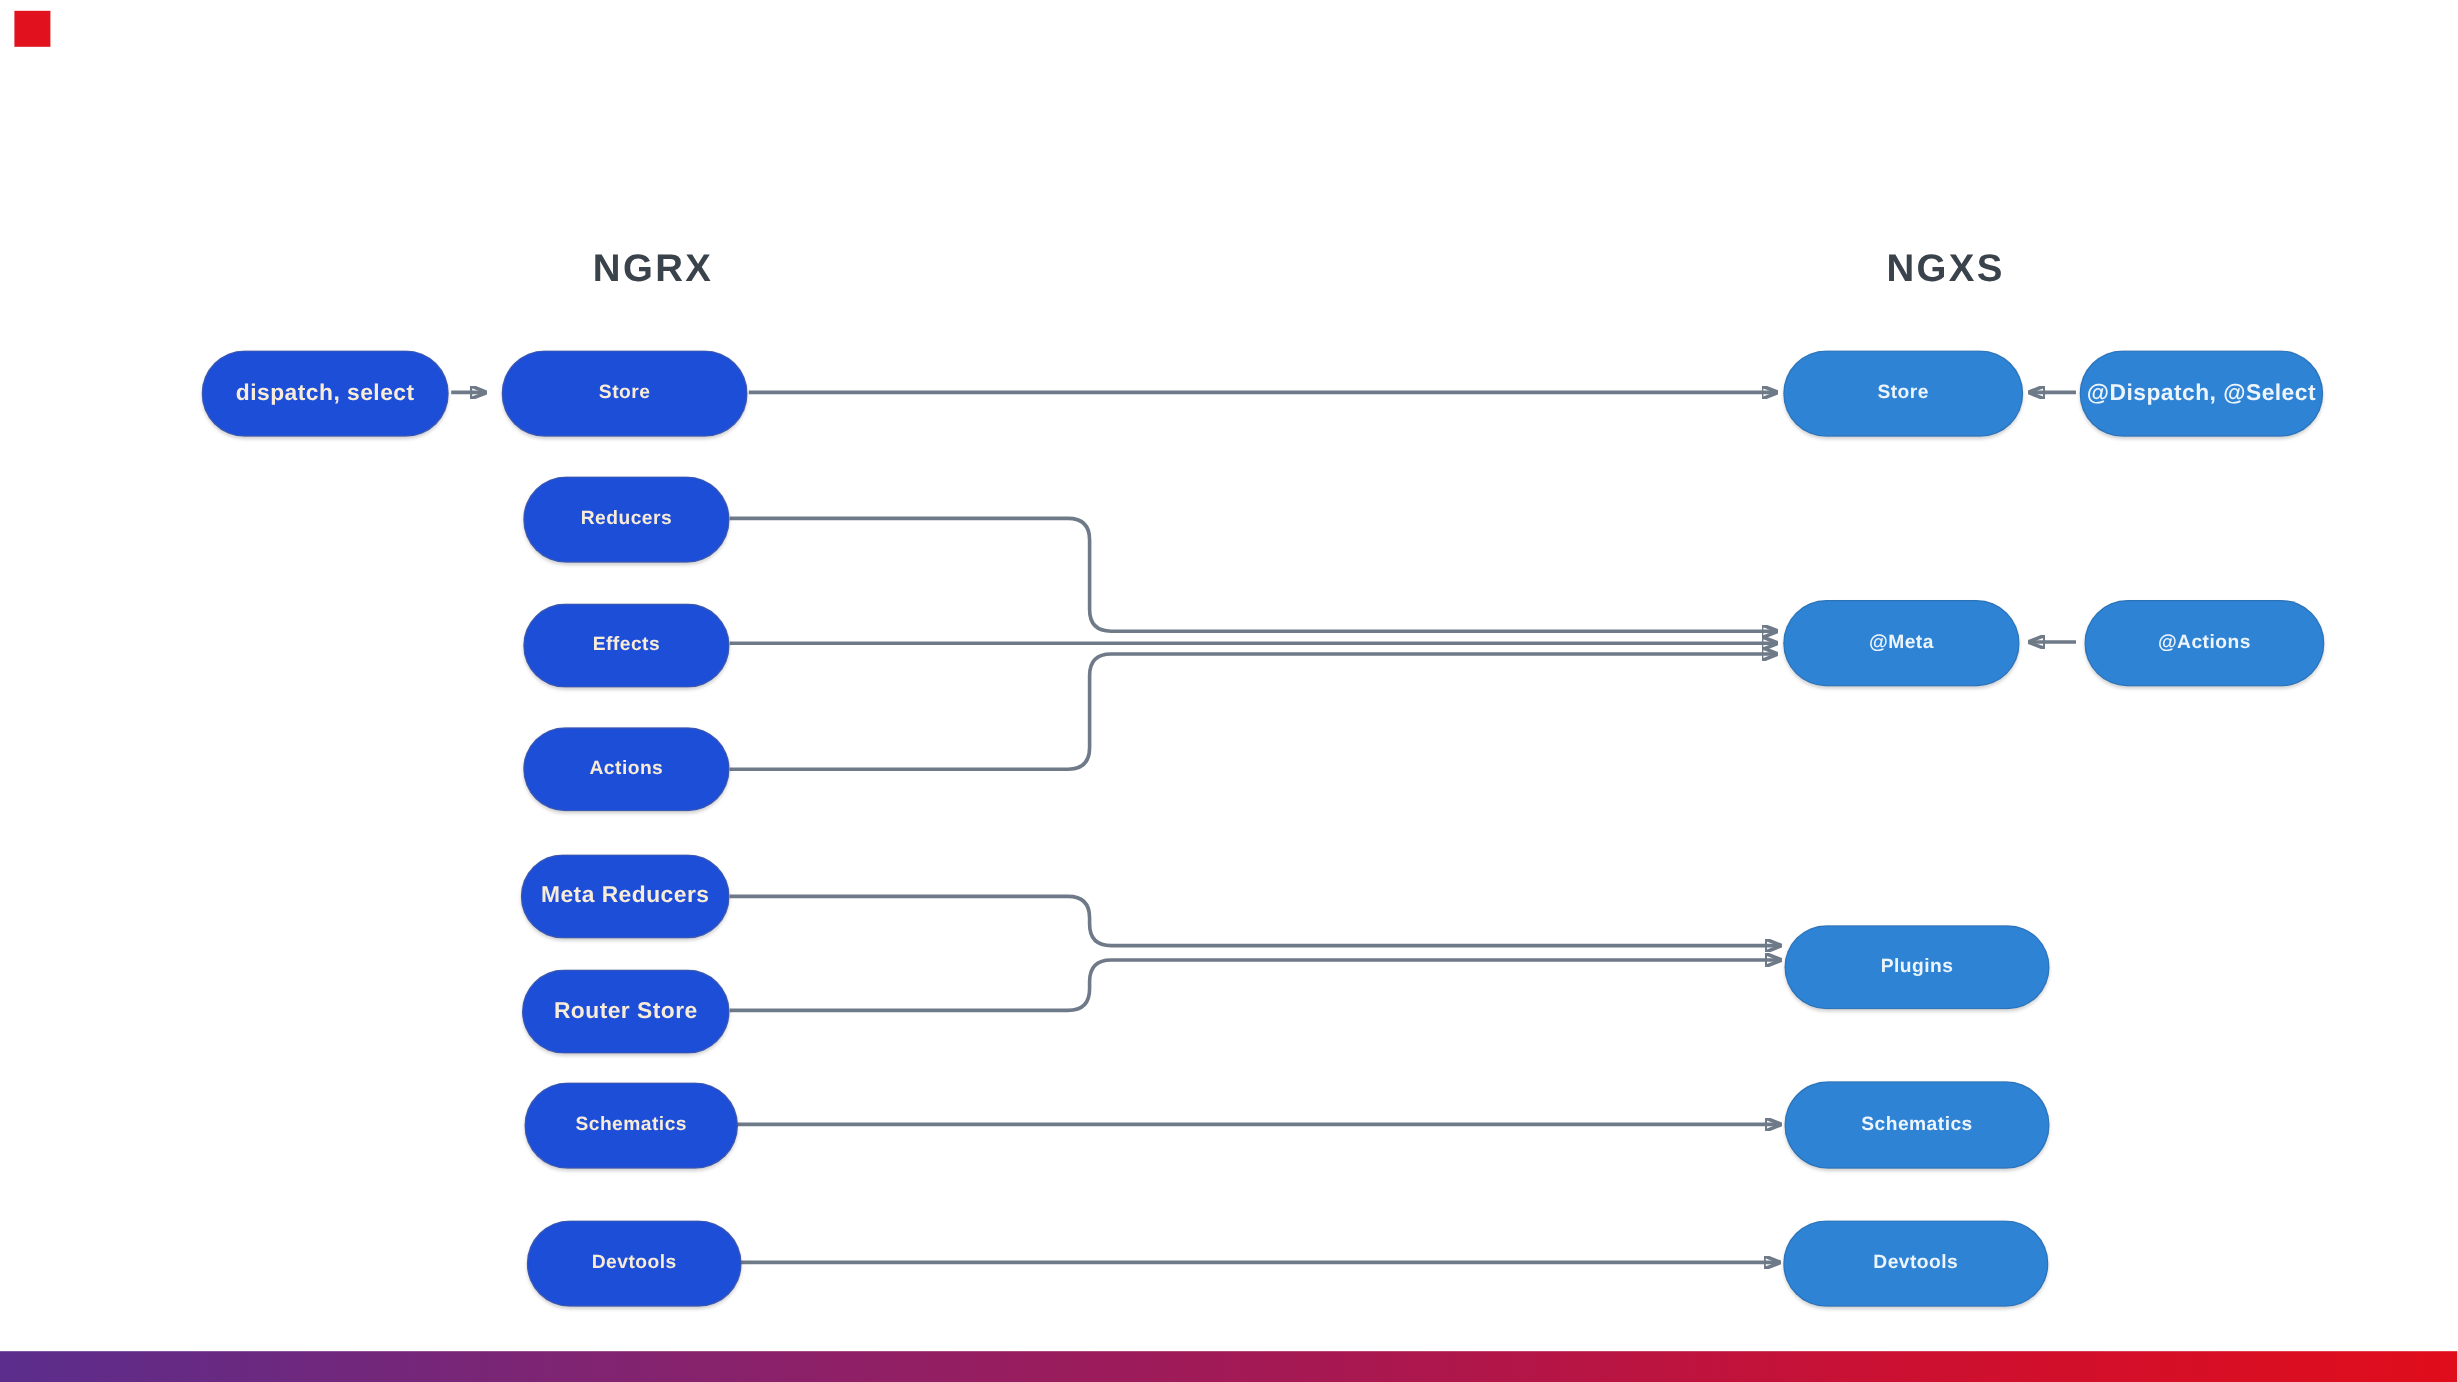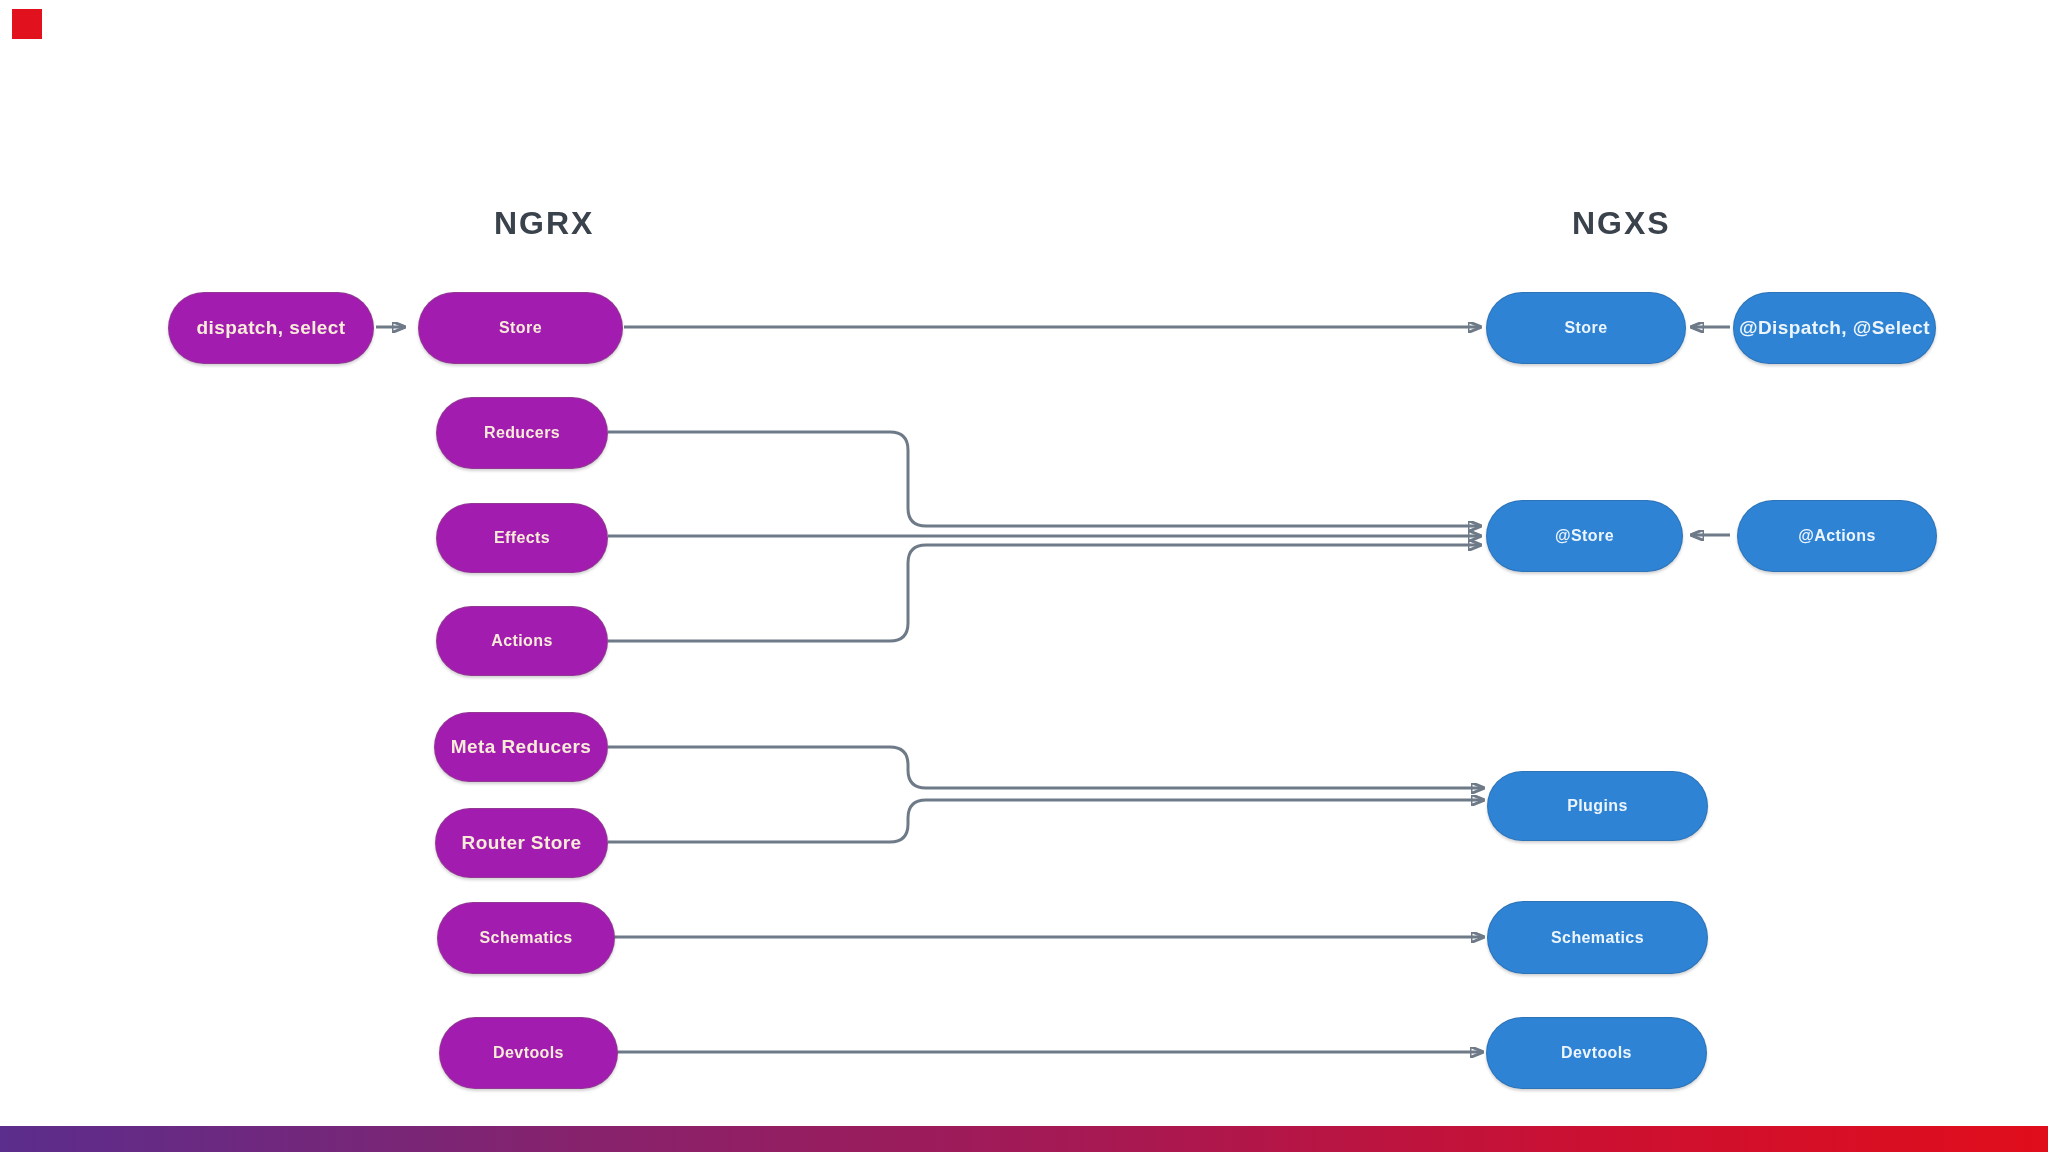--- a/index.html
+++ b/index.html
@@ -15,21 +15,21 @@
   .col-header {
     position:absolute; font-size:32px; font-weight:bold; letter-spacing:2px; color:#3a424c; line-height:1;
   }
   .col-header.ngrx { left:494px; top:207px; }
   .col-header.ngxs { left:1572px; top:207px; }
   .pill {
     position:absolute; display:flex; align-items:center; justify-content:center;
     border-radius:999px; font-weight:bold; font-size:16px; letter-spacing:0.4px;
     text-align:center; box-shadow:0 2px 3px rgba(0,0,0,0.18); line-height:1.1;
   }
-  .pill.orange { background:#a21caf; color:#f8ecd9; border:1px solid rgba(120,110,100,0.35); }
+  .pill.orange { background:#1d4ed8; color:#f8ecd9; border:1px solid rgba(120,110,100,0.35); }
   .pill.blue   { background:#2e83d5; color:#edf5fc; border:1px solid rgba(40,80,120,0.30); }
   .pill.small  { font-size:19px; }
   .connectors { position:absolute; left:0; top:0; width:2048px; height:1152px; }
   .connectors path { stroke:#6e7a87; stroke-width:3; fill:none; }
   .footer-bar {
     position:absolute; left:0; top:1126px; width:2048px; height:26px;
     background:linear-gradient(90deg,#5b2d8c 0%,#86226d 28%,#a81851 55%,#cc1031 78%,#e00d1b 100%);
   }
 </style>
 </head>
@@ -67,21 +67,21 @@
   <div class="pill orange" style="left:436px; top:397px; width:170px; height:70px;">Reducers</div>
   <div class="pill orange" style="left:436px; top:503px; width:170px; height:68px;">Effects</div>
   <div class="pill orange" style="left:436px; top:606px; width:170px; height:68px;">Actions</div>
   <div class="pill orange small" style="left:434px; top:712px; width:172px; height:68px;">Meta Reducers</div>
   <div class="pill orange small" style="left:435px; top:808px; width:171px; height:68px;">Router Store</div>
   <div class="pill orange" style="left:437px; top:902px; width:176px; height:70px;">Schematics</div>
   <div class="pill orange" style="left:439px; top:1017px; width:177px; height:70px;">Devtools</div>
 
   <div class="pill blue" style="left:1486px; top:292px; width:198px; height:70px;">Store</div>
   <div class="pill blue small" style="left:1733px; top:292px; width:201px; height:70px;">@Dispatch, @Select</div>
-  <div class="pill blue" style="left:1486px; top:500px; width:195px; height:70px;">@Store</div>
+  <div class="pill blue" style="left:1486px; top:500px; width:195px; height:70px;">@Meta</div>
   <div class="pill blue" style="left:1737px; top:500px; width:198px; height:70px;">@Actions</div>
   <div class="pill blue" style="left:1487px; top:755px; width:219px; height:68px;margin-top:16px;">Plugins</div>
   <div class="pill blue" style="left:1487px; top:901px; width:219px; height:71px;">Schematics</div>
   <div class="pill blue" style="left:1486px; top:1017px; width:219px; height:70px;">Devtools</div>
 
   <div class="footer-bar"></div>
 
 </div>
 
 </body></html>

